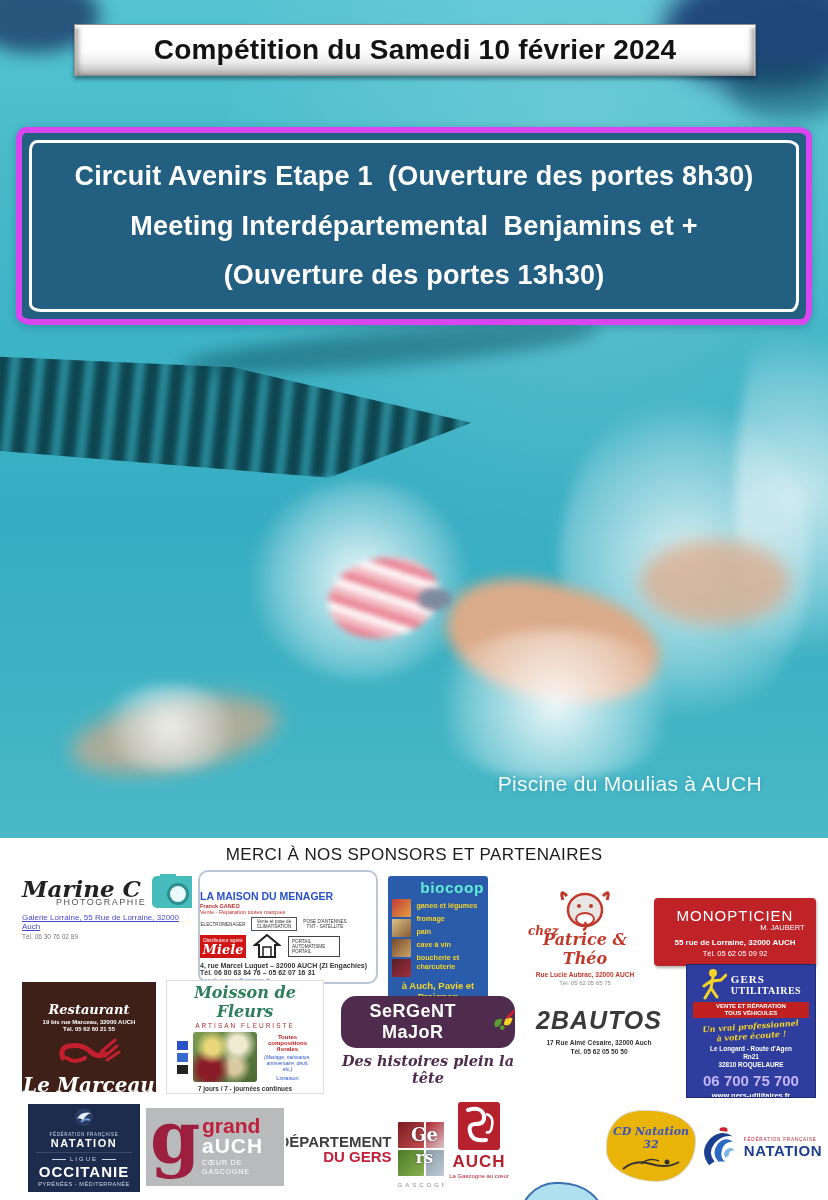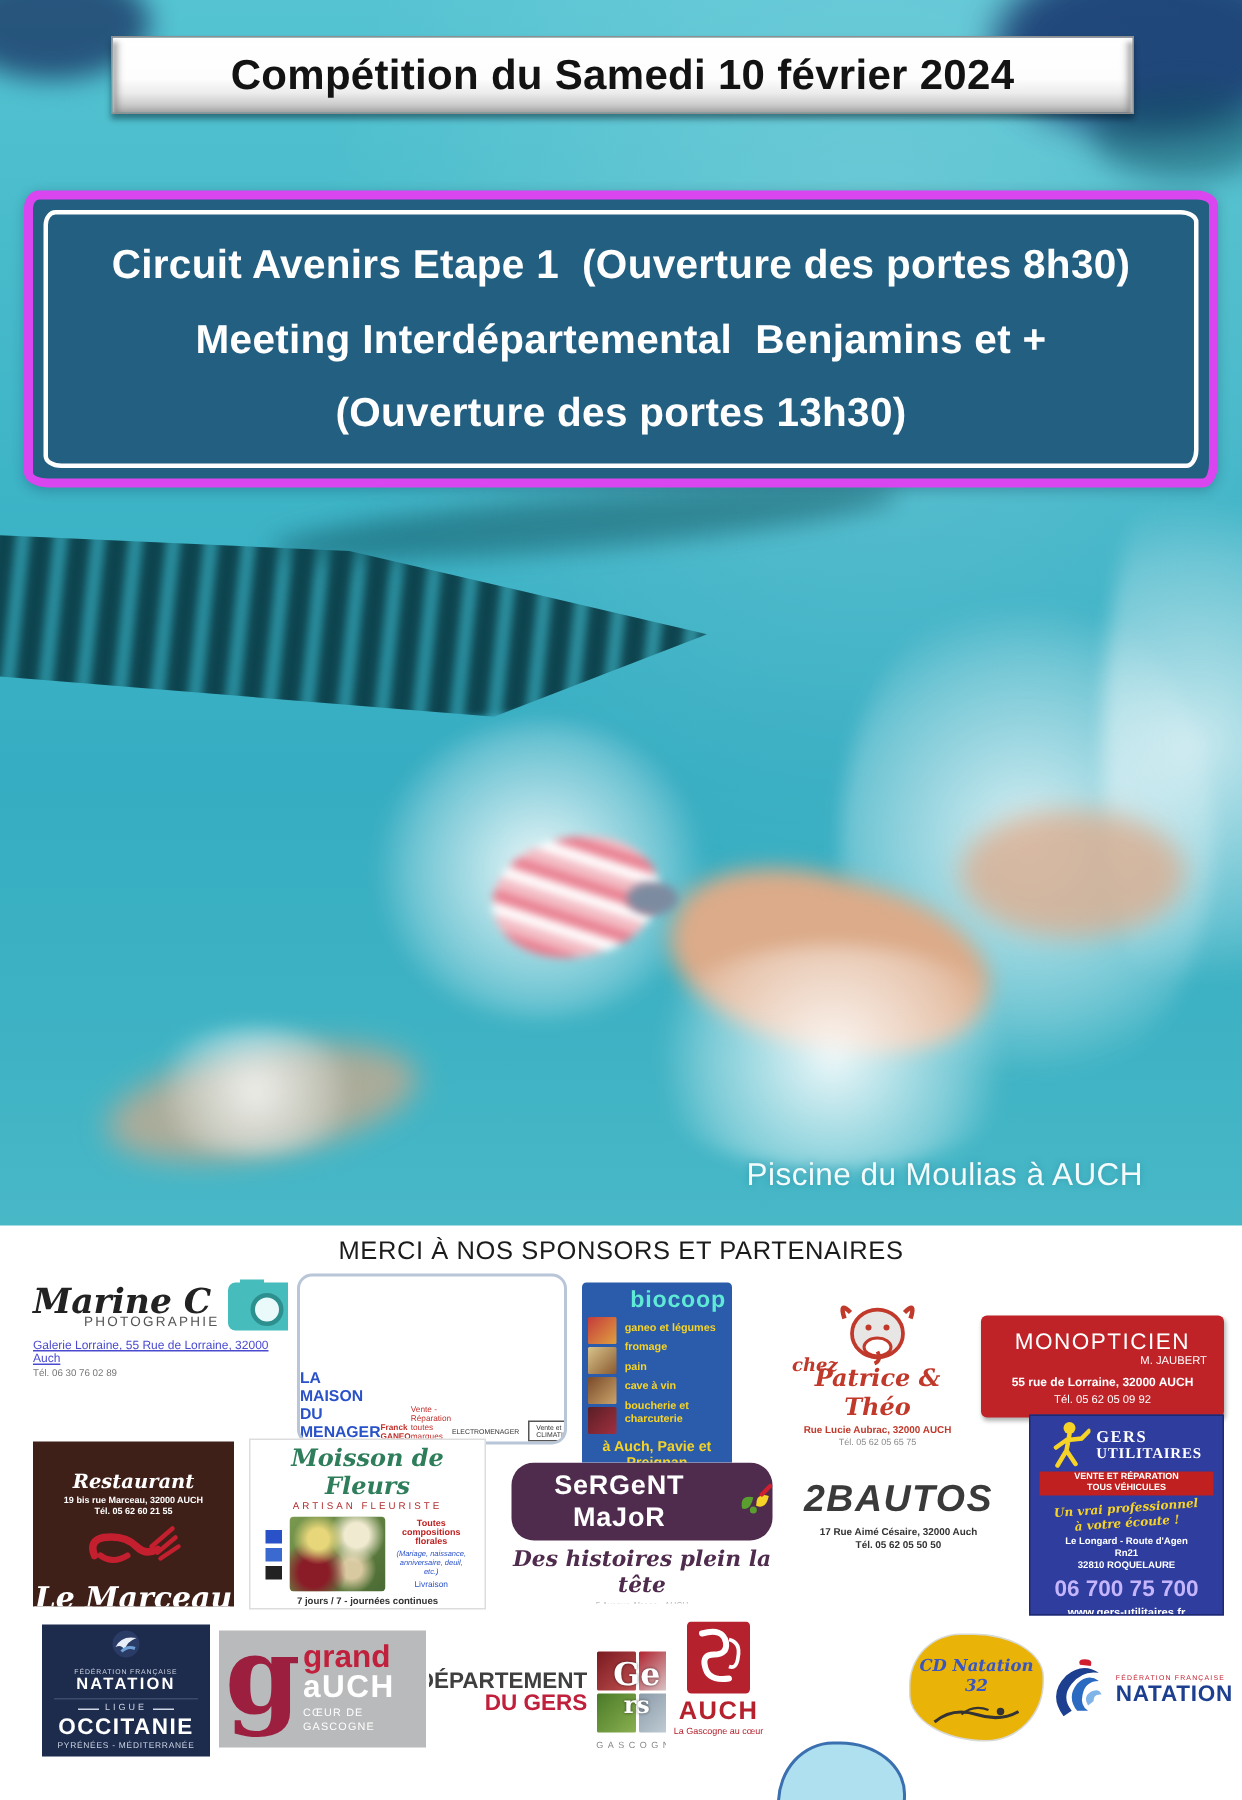--- a/index.html
+++ b/index.html
@@ -57,38 +57,38 @@
   .info-box { position:absolute; top:127px; left:16px; width:796px; height:198px;
       background:#225f80; border:6px solid #d946ef; padding:7px;
       border-radius:10px 14px 10px 16px / 12px 10px 16px 10px;
       box-shadow:0 2px 8px rgba(0,40,60,.25); }
   .info-inner { width:100%; height:100%; border:3px solid #ffffff;
       border-radius:8px 12px 8px 12px / 10px 8px 12px 8px;
       display:flex; flex-direction:column; justify-content:space-evenly; align-items:center; }
   .info-line { color:#ffffff; font-size:27px; font-weight:700; letter-spacing:.2px; text-align:center; white-space:pre; }
 
   
-  .sponsors { position:absolute; top:817px; left:0; width:828px; height:274px; background:#ffffff; }
+  .sponsors { position:absolute; top:838px; left:0; width:828px; height:274px; background:#ffffff; }
   .sp-heading { position:absolute; top:7px; width:100%; text-align:center; font-size:17px; color:#1b1b1b; letter-spacing:.4px; }
   .card { position:absolute; overflow:hidden; }
 
   
   .marine { left:16px; top:36px; width:176px; height:84px; background:#fff; }
   .marine-top { display:flex; align-items:center; gap:6px; padding:2px 2px 0 6px; }
   .marine-name { font-family:"DejaVu Serif", serif; font-style:italic; font-weight:700; font-size:23px; color:#222; line-height:22px; }
   .marine-sub { font-size:9px; color:#555; letter-spacing:1.5px; margin-left:34px; margin-top:-3px; }
   .cam { width:46px; height:32px; background:#46bcbc; border-radius:5px; position:relative; flex:0 0 auto; }
   .cam::before { content:""; position:absolute; top:-5px; left:8px; width:16px; height:7px; background:#46bcbc; border-radius:3px 3px 0 0; }
   .cam::after { content:""; position:absolute; top:7px; left:15px; width:16px; height:16px; background:#eafafa; border:3px solid #2e8f8f; border-radius:50%; }
   .marine-addr { font-size:8px; color:#4a4ad0; text-decoration:underline; margin:5px 0 2px 6px; }
   .marine-tel { font-size:6.5px; color:#777; margin-left:6px; }
 
   
   .maison { left:198px; top:32px; width:180px; height:114px; background:#fff; border:2px solid #b9c6d8; border-radius:10px;
-      display:flex; align-items:flex-end; padding-top:18px; }
+      display:flex; flex-direction:column; align-items:flex-start; padding-top:18px; }
   .maison-name { color:#2a52c8; font-weight:700; font-size:10.5px; }
   .maison-owner { color:#c0302c; font-size:5.5px; font-weight:700; margin-top:1px; }
   .maison-tag { color:#c0302c; font-size:5.5px; }
   .maison-labels { display:flex; gap:5px; align-items:center; margin-top:2px; }
   .maison-lab { font-size:4.6px; color:#333; text-align:center; width:46px; }
   .maison-lab.boxed { border:1px solid #555; padding:1px 1px; }
   .maison-mid { display:flex; gap:7px; align-items:center; margin-top:2px; }
   .miele { width:46px; background:#d01414; color:#fff; text-align:center; padding:2px 1px; }
   .miele-dist { font-size:5px; }
   .miele-brand { font-family:"DejaVu Serif", serif; font-weight:700; font-style:italic; font-size:13px; line-height:13px; }
@@ -209,21 +209,21 @@
   .dg-text { text-align:right; }
   .dg-l1 { font-size:15px; font-weight:700; color:#3f3f3f; line-height:15px; }
   .dg-l2 { font-size:15px; font-weight:700; color:#c0203c; line-height:15px; }
   .dg-tilewrap { position:relative; width:54px; }
   .dg-tiles { display:grid; grid-template-columns:1fr 1fr; gap:2px; width:54px; height:54px; }
   .dg-tiles div { border-radius:1px; }
   .dg-t1 { background:linear-gradient(135deg,#7a1a20,#c05050); }
   .dg-t2 { background:linear-gradient(135deg,#b02430,#e0e0e0); }
   .dg-t3 { background:linear-gradient(135deg,#4a7a28,#8ab050); }
   .dg-t4 { background:linear-gradient(135deg,#8a9aa8,#c8d4dc); }
-  .dg-ge { position:absolute; top:2px; width:100%; text-align:center; color:#fff; font-family:"DejaVu Serif", serif; font-weight:700; font-size:21px; text-shadow:0 0 2px rgba(0,0,0,.6); }
+  .dg-ge { position:absolute; top:2px; width:100%; text-align:center; color:#fff; font-family:"DejaVu Serif", serif; font-weight:700; font-size:18px; text-shadow:0 0 2px rgba(0,0,0,.6); }
   .dg-rs { position:absolute; top:26px; width:100%; text-align:center; color:#fff; font-family:"DejaVu Serif", serif; font-weight:700; font-size:16px; text-shadow:0 0 2px rgba(0,0,0,.6); }
   .dg-gasc { position:absolute; bottom:-12px; width:100%; text-align:center; font-size:6px; letter-spacing:3px; color:#888; }
 
   
   .auchlogo { left:446px; top:264px; width:66px; height:92px; background:#fff; text-align:center; }
   .auch-emblem { width:42px; height:48px; margin:0 auto; background:#b5222e; border-radius:3px; position:relative; }
   .auch-emblem svg { position:absolute; left:0; top:0; }
   .auch-name { color:#b5222e; font-weight:700; font-size:17px; letter-spacing:1px; margin-top:2px; }
   .auch-tag { color:#b5222e; font-size:6px; margin-top:1px; }
 

